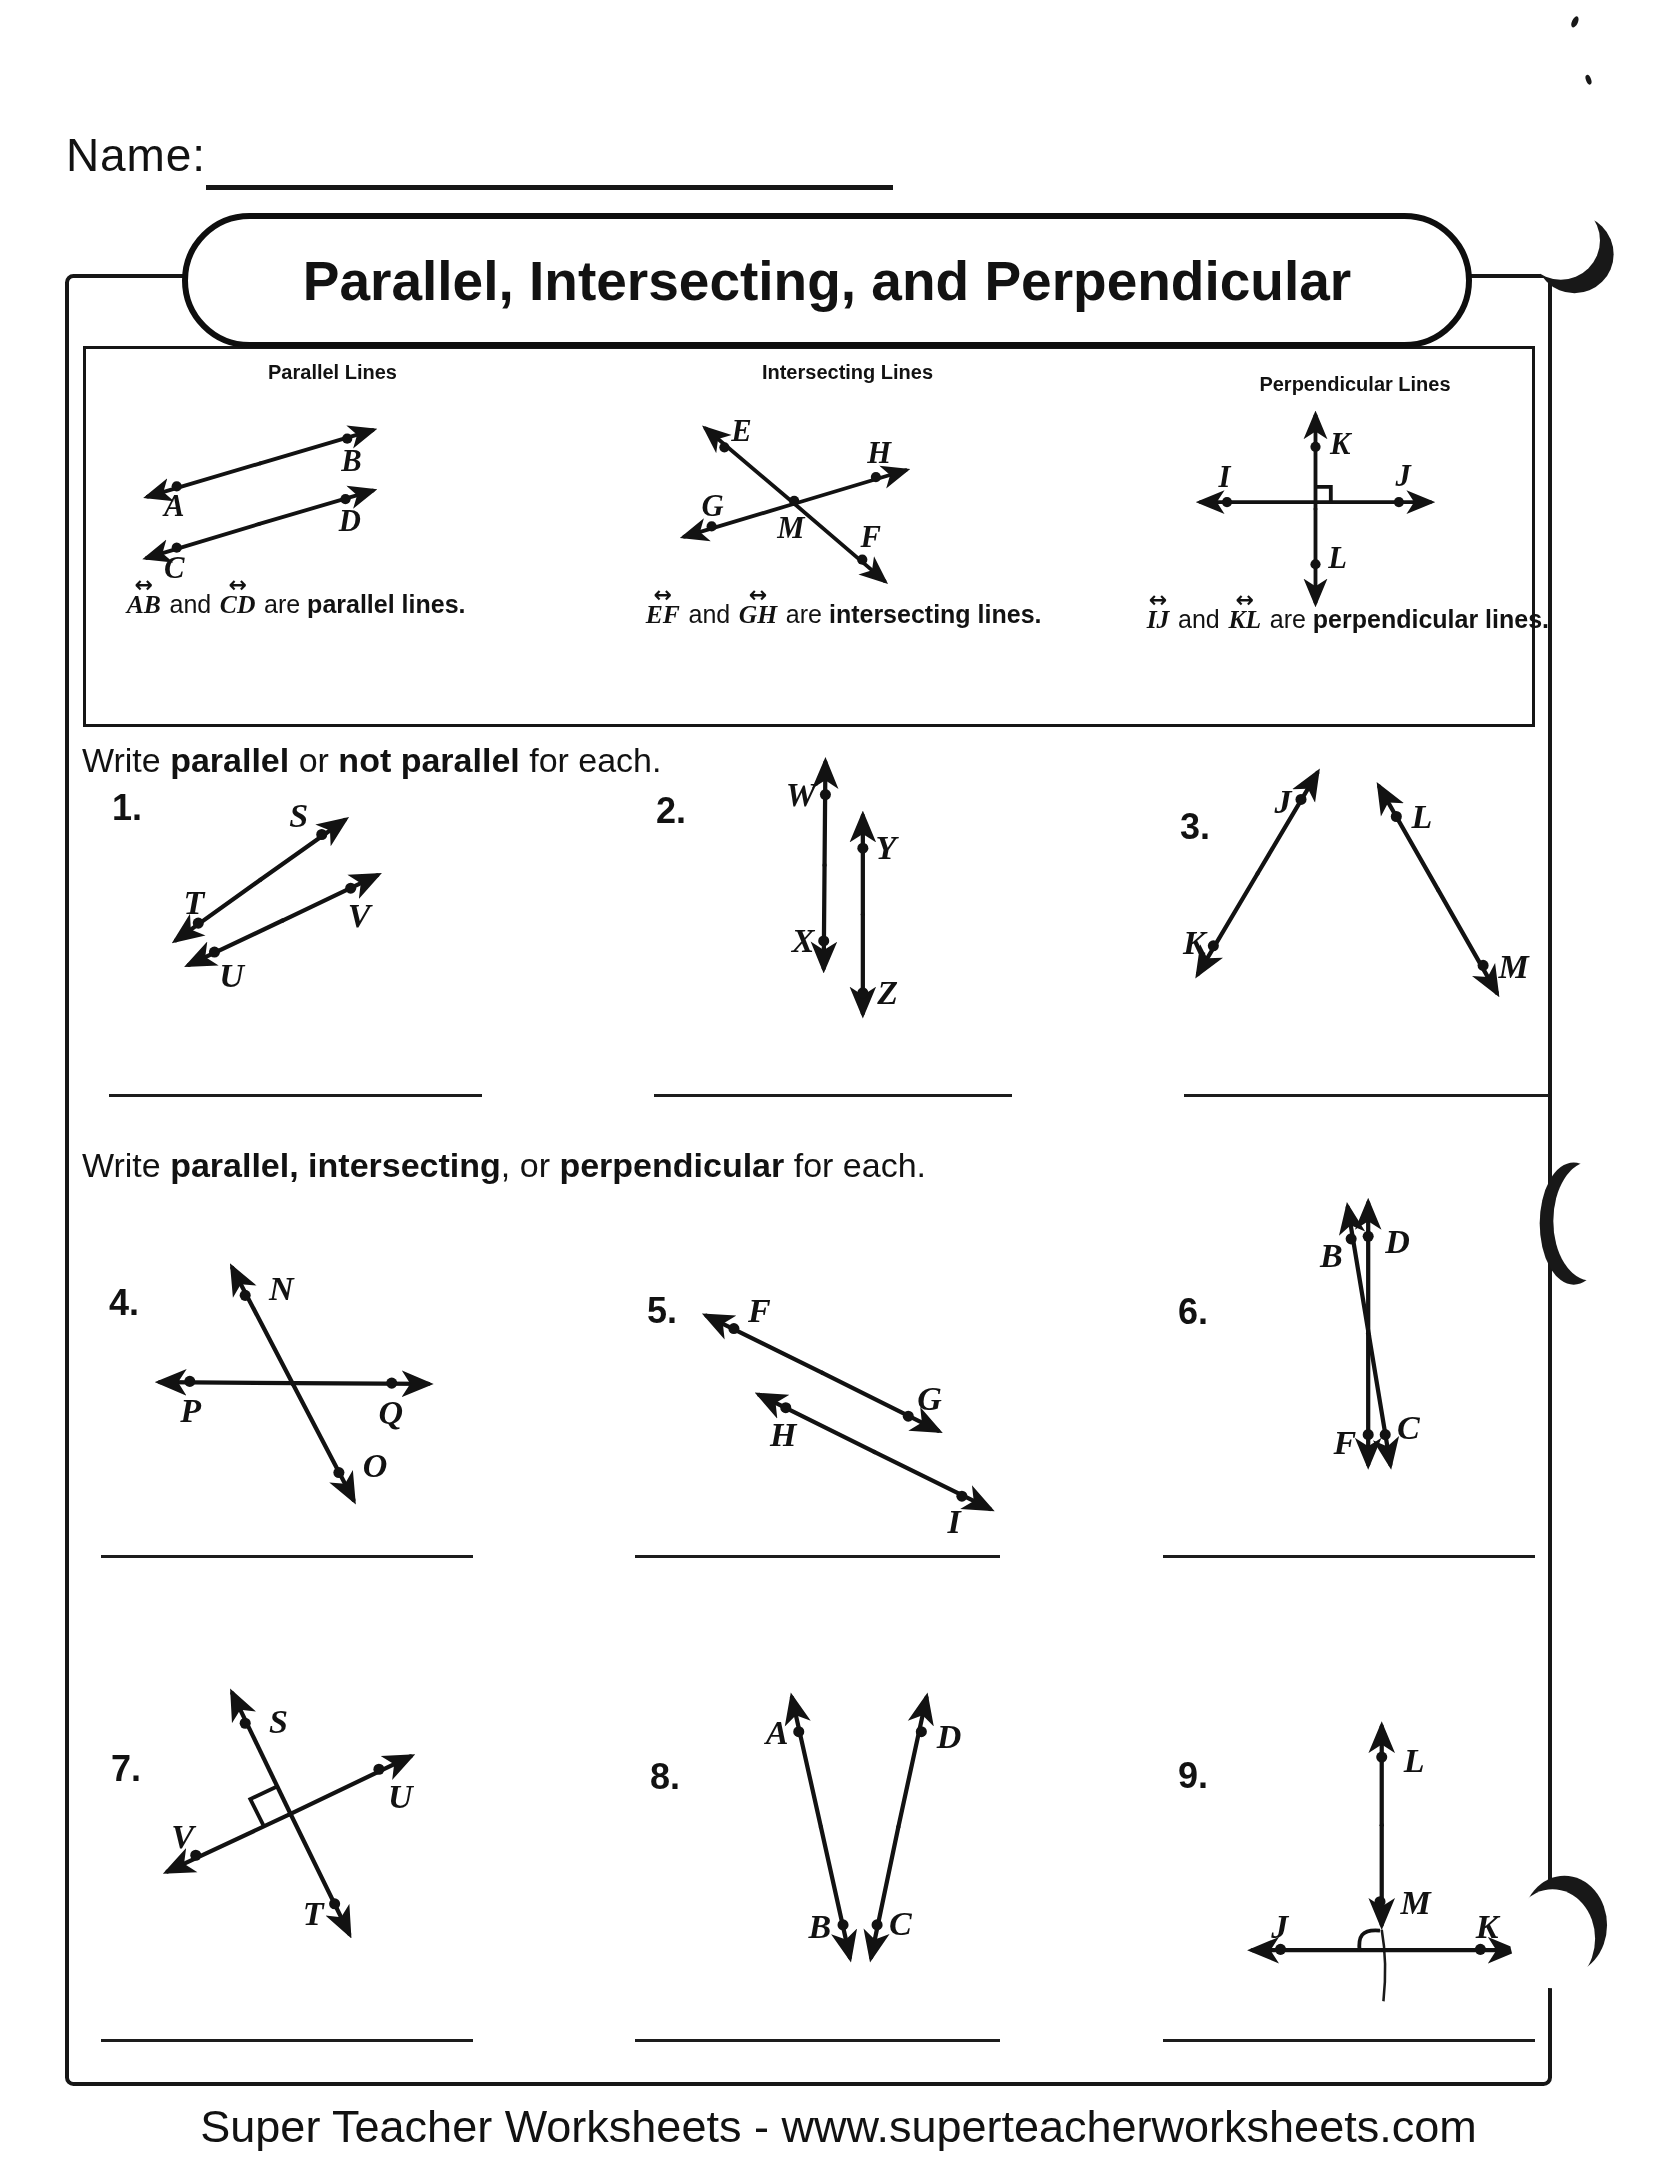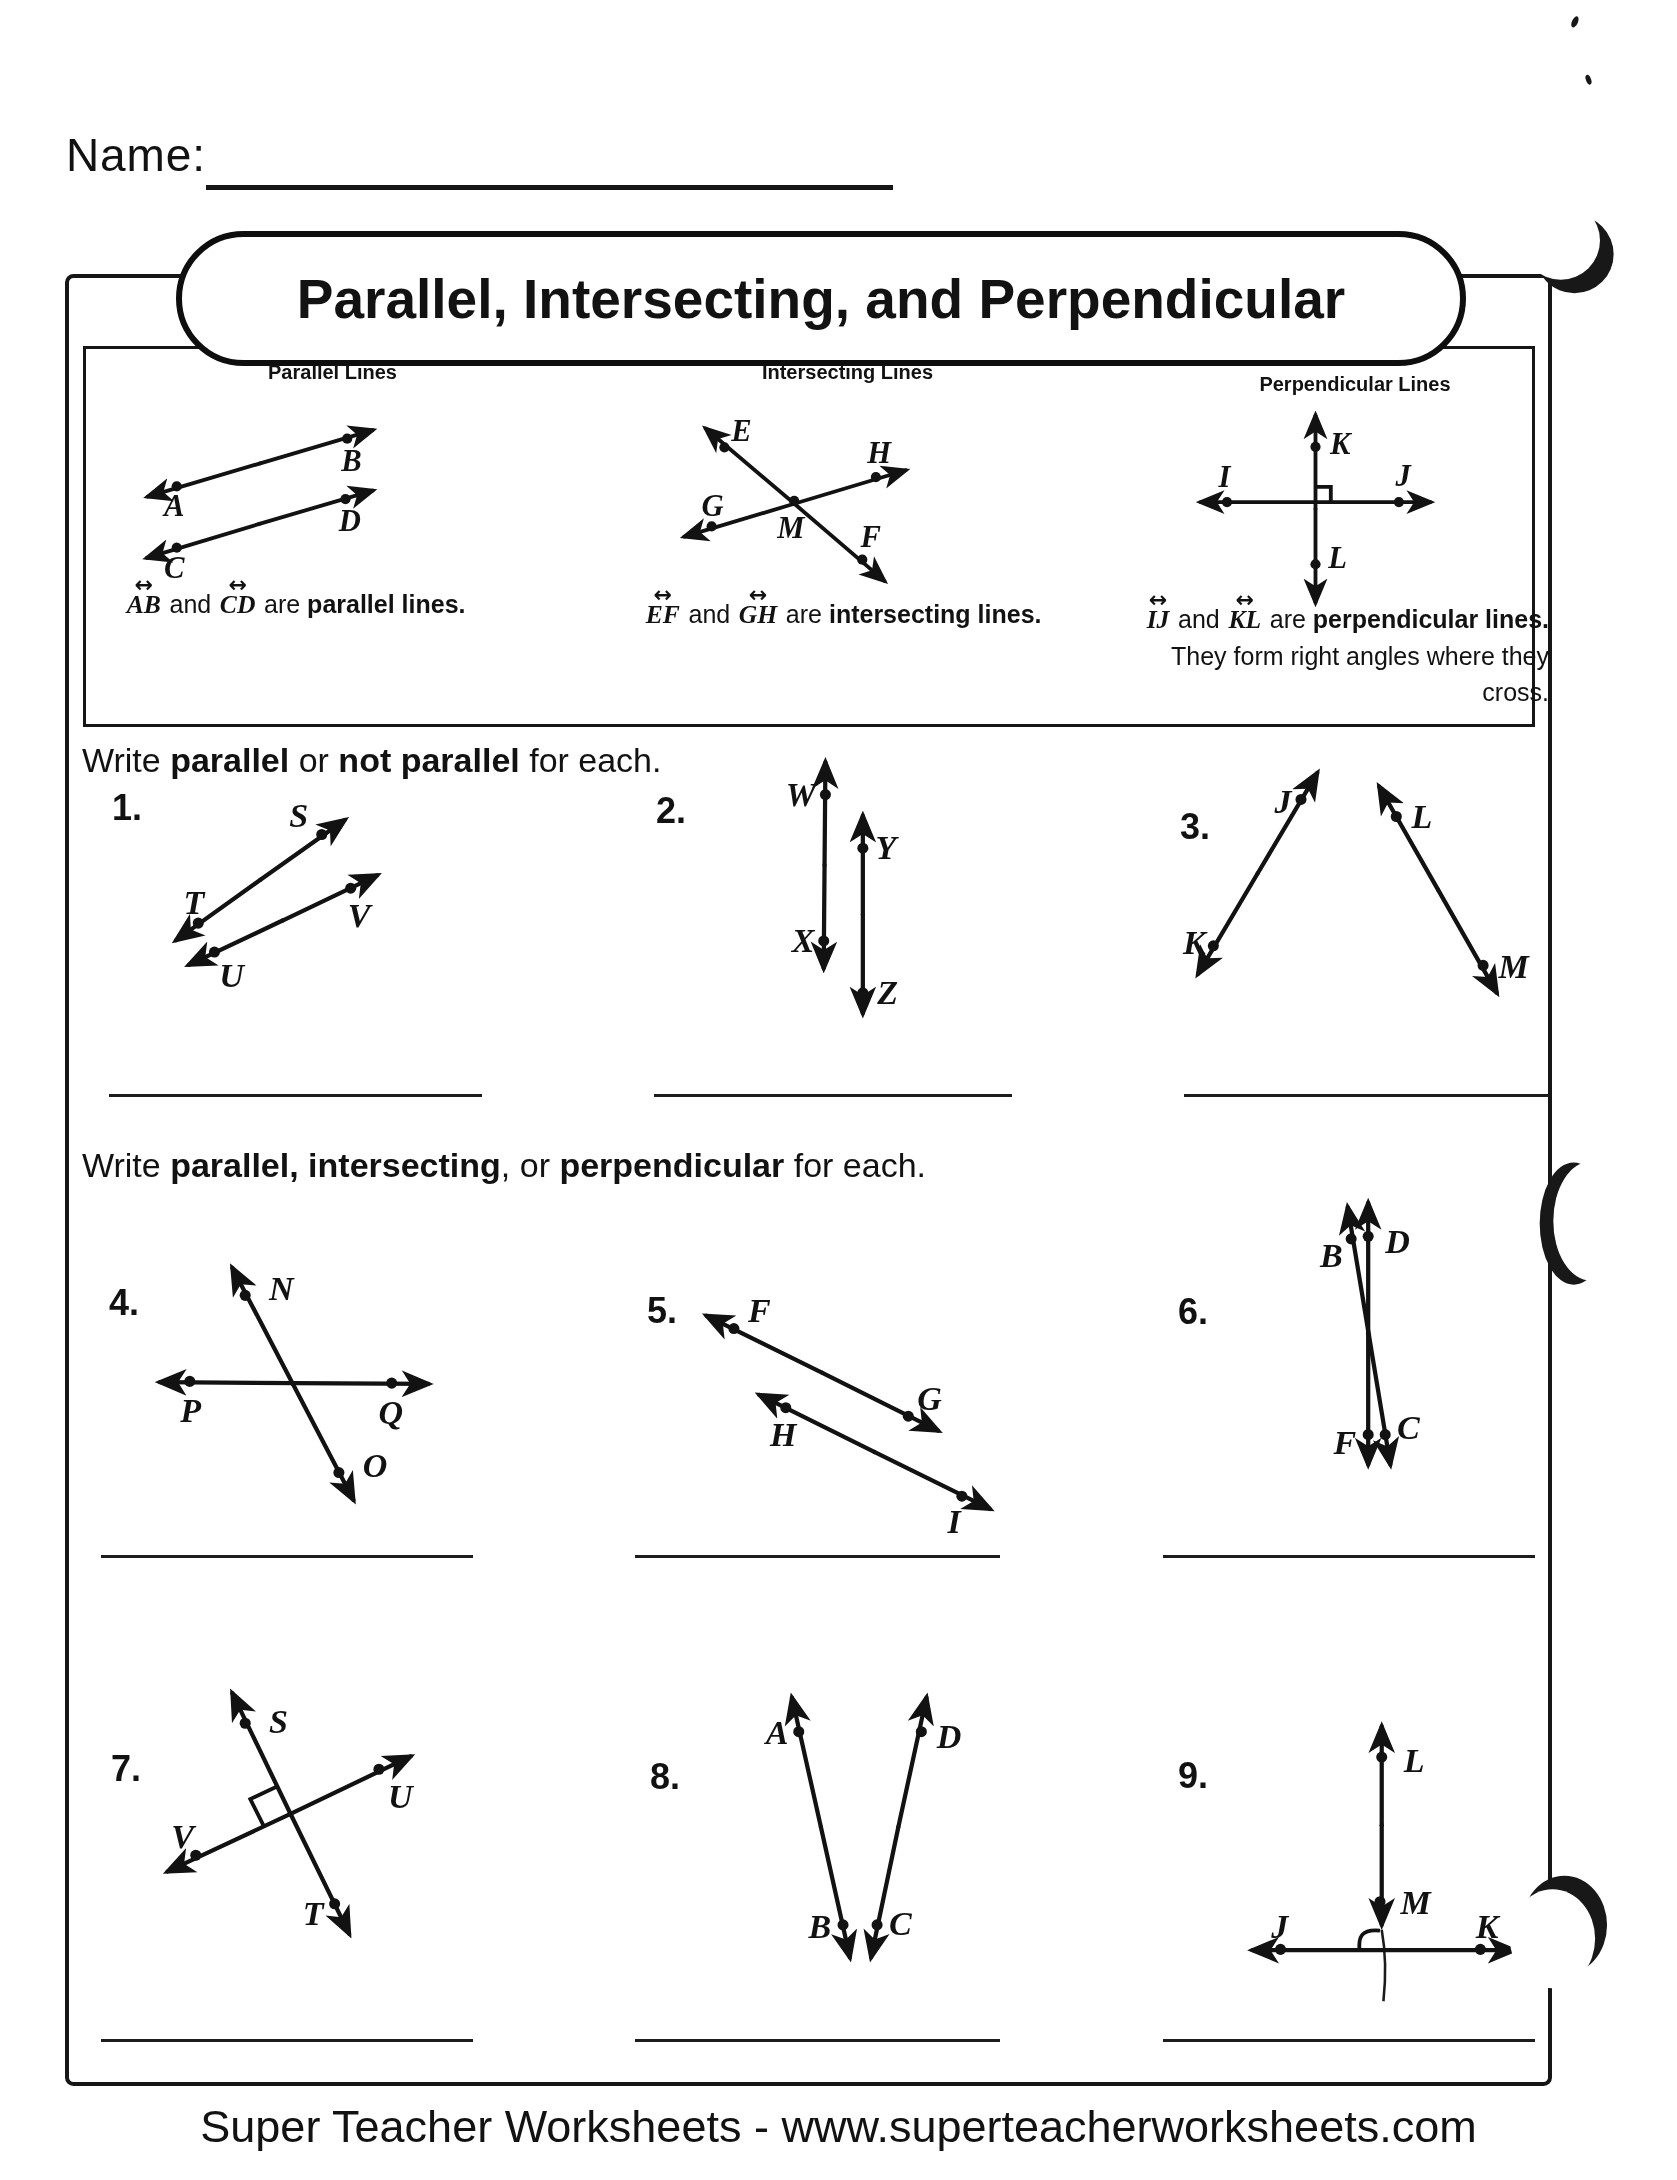--- a/index.html
+++ b/index.html
@@ -1,20 +1,20 @@
 <!DOCTYPE html>
 <html style="font-size:13.6px"><head>
 <meta charset="utf-8">
 <style>
   html,body{margin:0;padding:0;background:#fff;}
   body{width:1677px;height:2181px;position:relative;font-family:"Liberation Sans",sans-serif;color:#121212;overflow:hidden;}
   .abs{position:absolute;}
   #border-box{left:65px;top:274px;width:1479px;height:1804px;border:4.3px solid #161616;border-radius:8.5px;z-index:1;}
   #ref-box{left:83px;top:346px;width:1446px;height:375px;border:3.4px solid #161616;z-index:2;}
-  #title-pill{left:176px;top:213px;width:1278px;height:123px;background:#fff;border:6px solid #0e0e0e;border-radius:77px;display:flex;align-items:center;justify-content:center;z-index:3;margin-top:18px;}
+  #title-pill{left:182px;top:213px;width:1278px;height:123px;background:#fff;border:6px solid #0e0e0e;border-radius:77px;display:flex;align-items:center;justify-content:center;z-index:3;}
   #title-pill .t{font-weight:bold;font-size:55px;letter-spacing:0;white-space:nowrap;}
   #name-label{left:66px;top:128px;font-size:46px;letter-spacing:0.9px;}
   #name-line{left:206px;top:129px;width:687px;height:56px;border-bottom:5.1px solid #161616;}
   .ref-heading{font-weight:bold;font-size:20px;text-align:center;z-index:4;}
   #ref-h1{left:111px;top:361px;width:443px;}
   #ref-h2{left:643px;top:361px;width:409px;}
   #ref-h3{left:1142px;top:373px;width:426px;}
   .cap{font-size:25px;line-height:1.45;z-index:4;}
   #cap1{left:90px;top:586px;width:383px;margin-left:35px;}
   #cap2{left:644px;top:596px;width:520px;}
@@ -131,21 +131,20 @@
 </svg>
 
 <div class="abs cap" id="cap1">
   <span class="lineref">AB</span><span> and </span><span class="lineref">CD</span><span> are </span><span class="b">parallel lines.</span>
 </div>
 <div class="abs cap" id="cap2">
   <span class="lineref">EF</span><span> and </span><span class="lineref">GH</span><span> are </span><span class="b">intersecting lines.</span>
 </div>
 <div class="abs cap" id="cap3">
   <span class="lineref">IJ</span><span> and </span><span class="lineref">KL</span><span> are </span><span class="b">perpendicular lines.</span>
-  <span class="dblock">They form right angles where they cross.</span>
 </div>
 
 <div class="abs instr" id="instr1">
   <span>Write </span><span class="b">parallel</span><span> or </span><span class="b">not parallel</span><span> for each.</span>
 </div>
 
 <div class="abs pnum" id="n1">1.</div>
 <div class="abs pnum" id="n2">2.</div>
 <div class="abs pnum" id="n3">3.</div>
 <div class="abs pnum" id="n4">4.</div>

